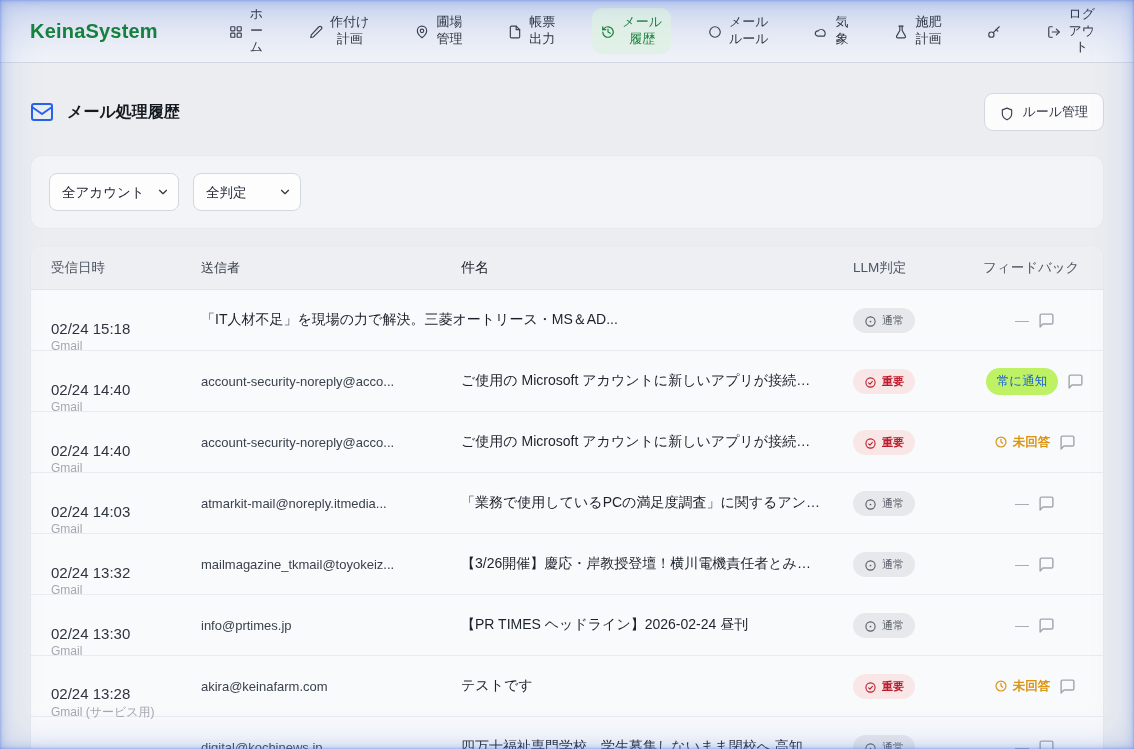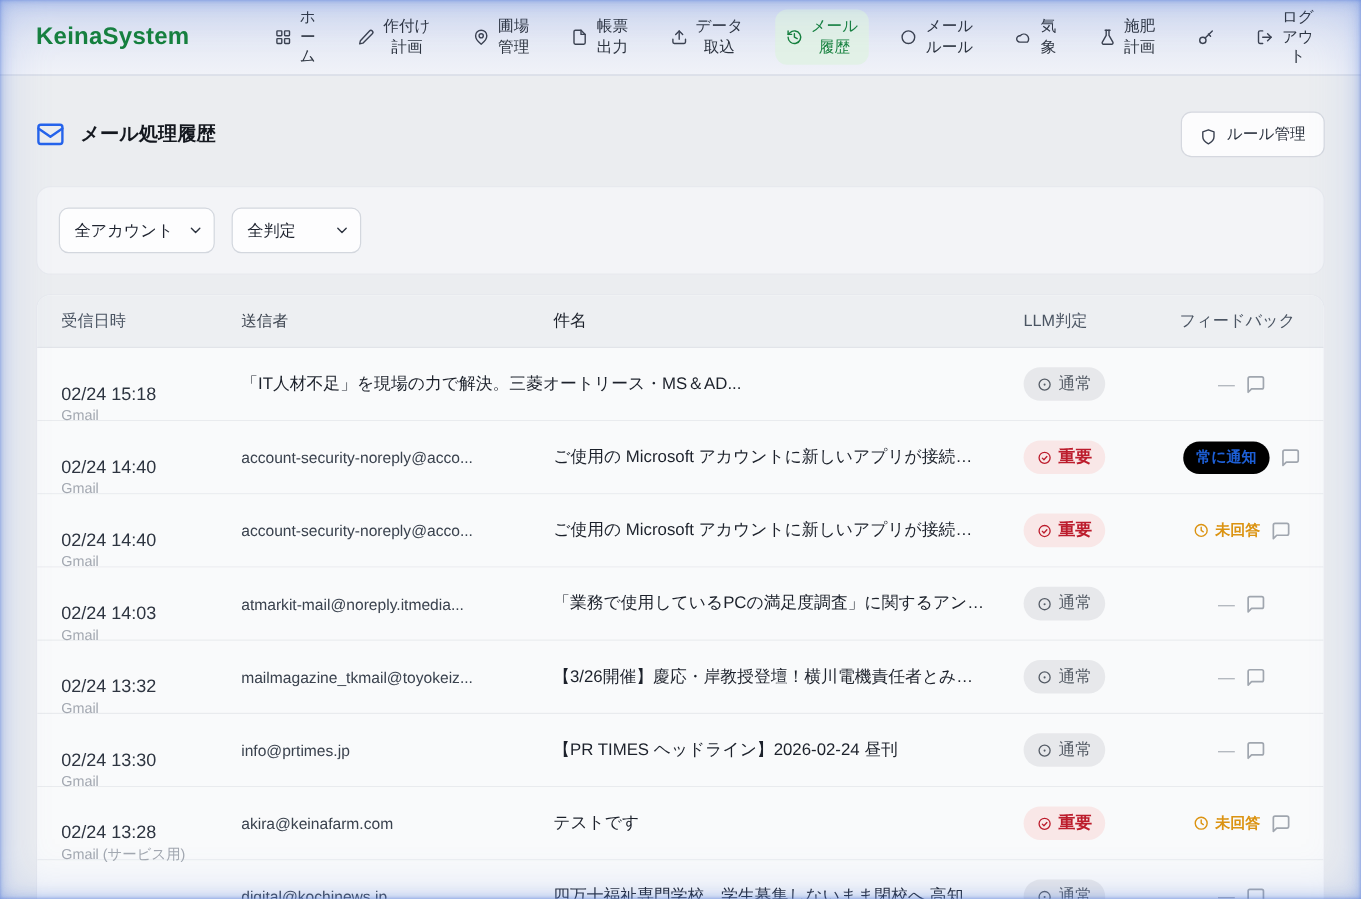--- a/index.html
+++ b/index.html
@@ -84,30 +84,30 @@
   .col{ padding:0 0 0 20px; }
   .col-date{ flex:0 0 150px; }
   .col-sender{ flex:0 0 260px; font-size:13px; color:#3a424e; overflow:hidden; white-space:nowrap; }
   .col-subject{ flex:1 1 auto; min-width:0; font-size:14px; color:#1c212b; overflow:hidden; white-space:nowrap; text-overflow:ellipsis; padding-right:12px; }
   .col-judge{ flex:0 0 130px; }
   .col-fb{ flex:0 0 140px; display:flex; align-items:center; justify-content:center; gap:9px; padding-right:16px; }
   .dt{ font-size:15px; color:#2d3440;margin-top:33px; }
   .acct{ font-size:12px; color:#a3a8b1; margin-top:2px; }
 
   .badge{
-    display:inline-flex; align-items:center; gap:5px;
-    border-radius:999px; padding:5px 11px; font-size:14px; white-space:nowrap;
+    display:inline-flex; align-items:flex-end; gap:5px;
+    border-radius:999px; padding:5px 11px; font-size:11px; white-space:nowrap;
   }
   .badge svg{ width:13px; height:13px; }
   .badge.normal{ background:#e7e8eb; color:#555c66; }
   .badge.important{ background:#f9e7e7; color:#bc1c2c; font-weight:bold; }
 
   .fb-always{
-    display:inline-block; background:#000000; color:#1d5fd6;
-    border-radius:999px; padding:5px 11px; font-size:12.5px; font-weight:700; white-space:nowrap;
+    display:inline-block; background:#bef264; color:#1d5fd6;
+    border-radius:999px; padding:5px 11px; font-size:12.5px; font-weight:400; white-space:nowrap;
   }
   .fb-unanswered{ display:inline-flex; align-items:center; gap:5px; color:#db9312; font-size:12.5px; font-weight:600; white-space:nowrap; }
   .fb-unanswered svg{ width:14px; height:14px; }
   .fb-none{ color:#a8adb5; font-size:14px; }
   .bubble{ width:17px; height:17px; color:#a0a6af; cursor:pointer; flex:0 0 auto; }
 </style>
 </head>
 <body>
 
 <svg width="0" height="0" style="position:absolute">
@@ -211,27 +211,20 @@
           </svg></span>
     <span class="nav-label">圃場
 管理</span>
   </div>
       <div class="nav-item">
     <span class="nav-icon"><svg class="ic" width="14" height="14">
             <use href="#sym-file"></use>
           </svg></span>
     <span class="nav-label">帳票
 出力</span>
-  </div>
-      <div class="nav-item">
-    <span class="nav-icon"><svg class="ic" width="14" height="14">
-            <use href="#sym-upload"></use>
-          </svg></span>
-    <span class="nav-label">データ
-取込</span>
   </div>
       <div class="nav-item active">
     <span class="nav-icon"><svg class="ic" width="14" height="14">
             <use href="#sym-history"></use>
           </svg></span>
     <span class="nav-label">メール
 履歴</span>
   </div>
       <div class="nav-item">
     <span class="nav-icon"><svg class="ic" width="14" height="14">

